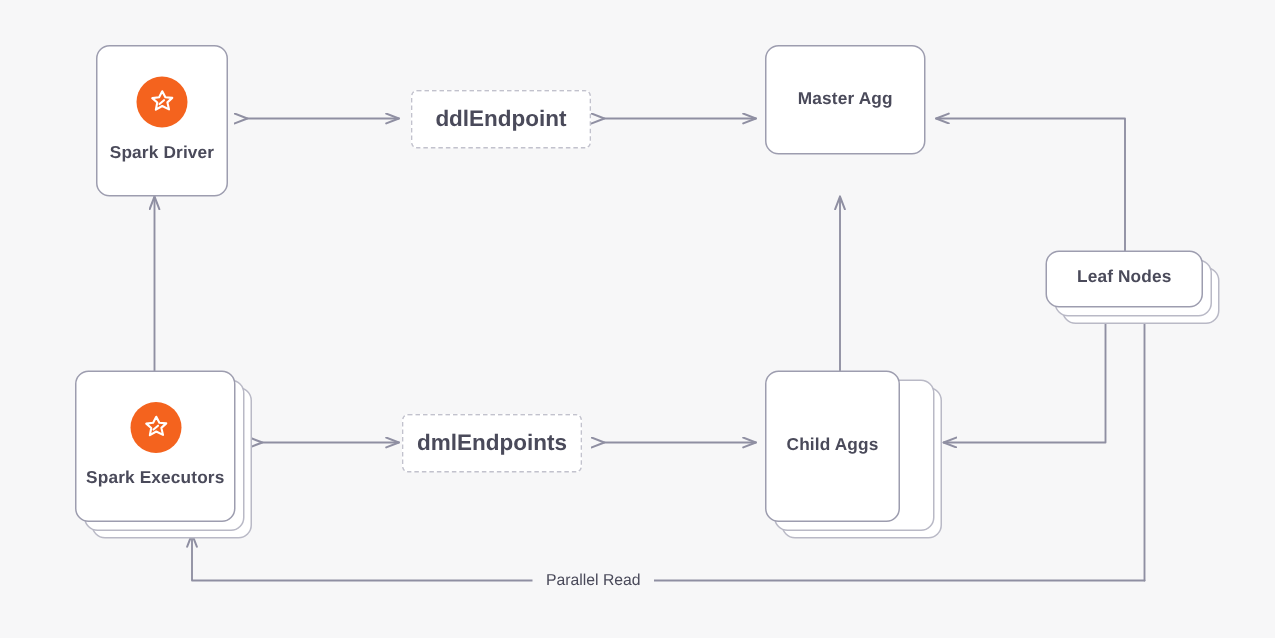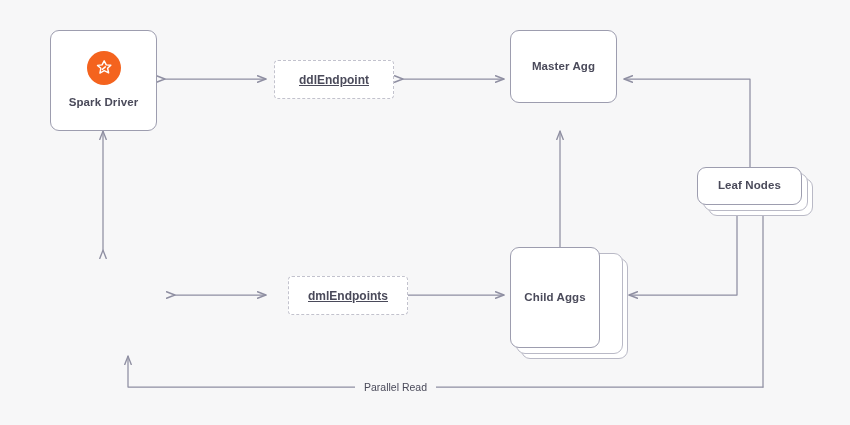--- a/index.html
+++ b/index.html
@@ -88,25 +88,24 @@
     box-sizing: border-box;
     background: #ffffff;
     border: 1.4px dashed #c2c2cd;
     border-radius: 4px;
     display: flex;
     align-items: center;
     justify-content: center;
     z-index: 3;
   }
   .endpoint .label {
-    font-size: 12px;
+    font-size: 15px;
     font-weight: 600;
     color: #4a4a5a;
     white-space: nowrap;
-    text-decoration: underline;
   }
 
   
   .edge-label {
     position: absolute;
     background: #f7f7f8;
     font-size: 10.5px;
     font-weight: 400;
     color: #4a4a5a;
     padding: 0 9px;
@@ -146,31 +145,45 @@
 
       <path d="M 750,168 L 750,79 L 624,79" marker-end="url(#ah)"></path>
 
       <path d="M 737,205 L 737,295 L 629,295" marker-end="url(#ah)"></path>
 
       <path d="M 763,205 L 763,387" marker-start="url(#ahs)"></path>
       <path d="M 763,387 L 128,387 L 128,356" marker-end="url(#ah)"></path>
     </g>
   </svg>
 
-  <div class="node" style="left:50px; top:30px; width:107px; height:101px;">
+  <div class="node" style="left:64px; top:30px; width:88px; height:101px;">
     <span class="logo">
       <svg width="20" height="20" viewBox="0 0 24 24" aria-hidden="true">
         <path d="M12.2 3.4 L14.7 8.2 L20.2 8.7 L16.3 12.3 L17.6 17.9 L12.2 15.2
                  L7.1 18.1 L8.2 12.4 L4.2 8.9 L9.7 8.2 Z" fill="none" stroke="#ffffff" stroke-width="1.7" stroke-linejoin="round" stroke-linecap="round"></path>
         <path d="M13.6 10.6 L10.0 13.6" fill="none" stroke="#ffffff" stroke-width="1.7" stroke-linecap="round"></path>
       </svg>
     </span>
     <span class="label">Spark Driver</span>
   </div>
 
+  <div class="stackwrap" style="left:50px; top:247px; width:107px; height:101px;">
+    <span class="stacklayer" style="left:11px; top:11px; width:107px; height:101px;"></span>
+    <span class="stacklayer" style="left:6px; top:6px; width:107px; height:101px;"></span>
+    <div class="node" style="position:absolute; width:107px; height:101px;">
+      <span class="logo">
+        <svg width="20" height="20" viewBox="0 0 24 24" aria-hidden="true">
+          <path d="M12.2 3.4 L14.7 8.2 L20.2 8.7 L16.3 12.3 L17.6 17.9 L12.2 15.2
+                   L7.1 18.1 L8.2 12.4 L4.2 8.9 L9.7 8.2 Z" fill="none" stroke="#ffffff" stroke-width="1.7" stroke-linejoin="round" stroke-linecap="round"></path>
+          <path d="M13.6 10.6 L10.0 13.6" fill="none" stroke="#ffffff" stroke-width="1.7" stroke-linecap="round"></path>
+        </svg>
+      </span>
+      <span class="label">Spark Executors</span>
+    </div>
+  </div>
 
   <div class="node" style="left:510px; top:30px; width:107px; height:73px;">
     <span class="label">Master Agg</span>
   </div>
 
   <div class="stackwrap" style="left:510px; top:247px; width:107px; height:101px;">
     <span class="stacklayer" style="left:11px; top:11px; width:107px; height:101px;"></span>
     <span class="stacklayer" style="left:6px; top:6px; width:107px; height:101px;"></span>
     <div class="node" style="position:absolute; width:90px; height:101px;">
       <span class="label">Child Aggs</span>
@@ -182,21 +195,21 @@
     <span class="stacklayer" style="left:6px; top:6px; width:105px; height:38px;"></span>
     <div class="node" style="position:absolute; width:105px; height:38px;">
       <span class="label">Leaf Nodes</span>
     </div>
   </div>
 
   <div class="endpoint" style="left:274px; top:60px; width:120px; height:39px;">
     <span class="label">ddlEndpoint</span>
   </div>
 
-  <div class="endpoint" style="left:288px; top:276px; width:120px; height:39px;">
+  <div class="endpoint" style="left:268px; top:276px; width:120px; height:39px;">
     <span class="label">dmlEndpoints</span>
   </div>
 
   <div class="edge-label" style="left:355px; top:380px;">
     <span>Parallel Read</span>
   </div>
 
 </div>
 
 </body></html>

